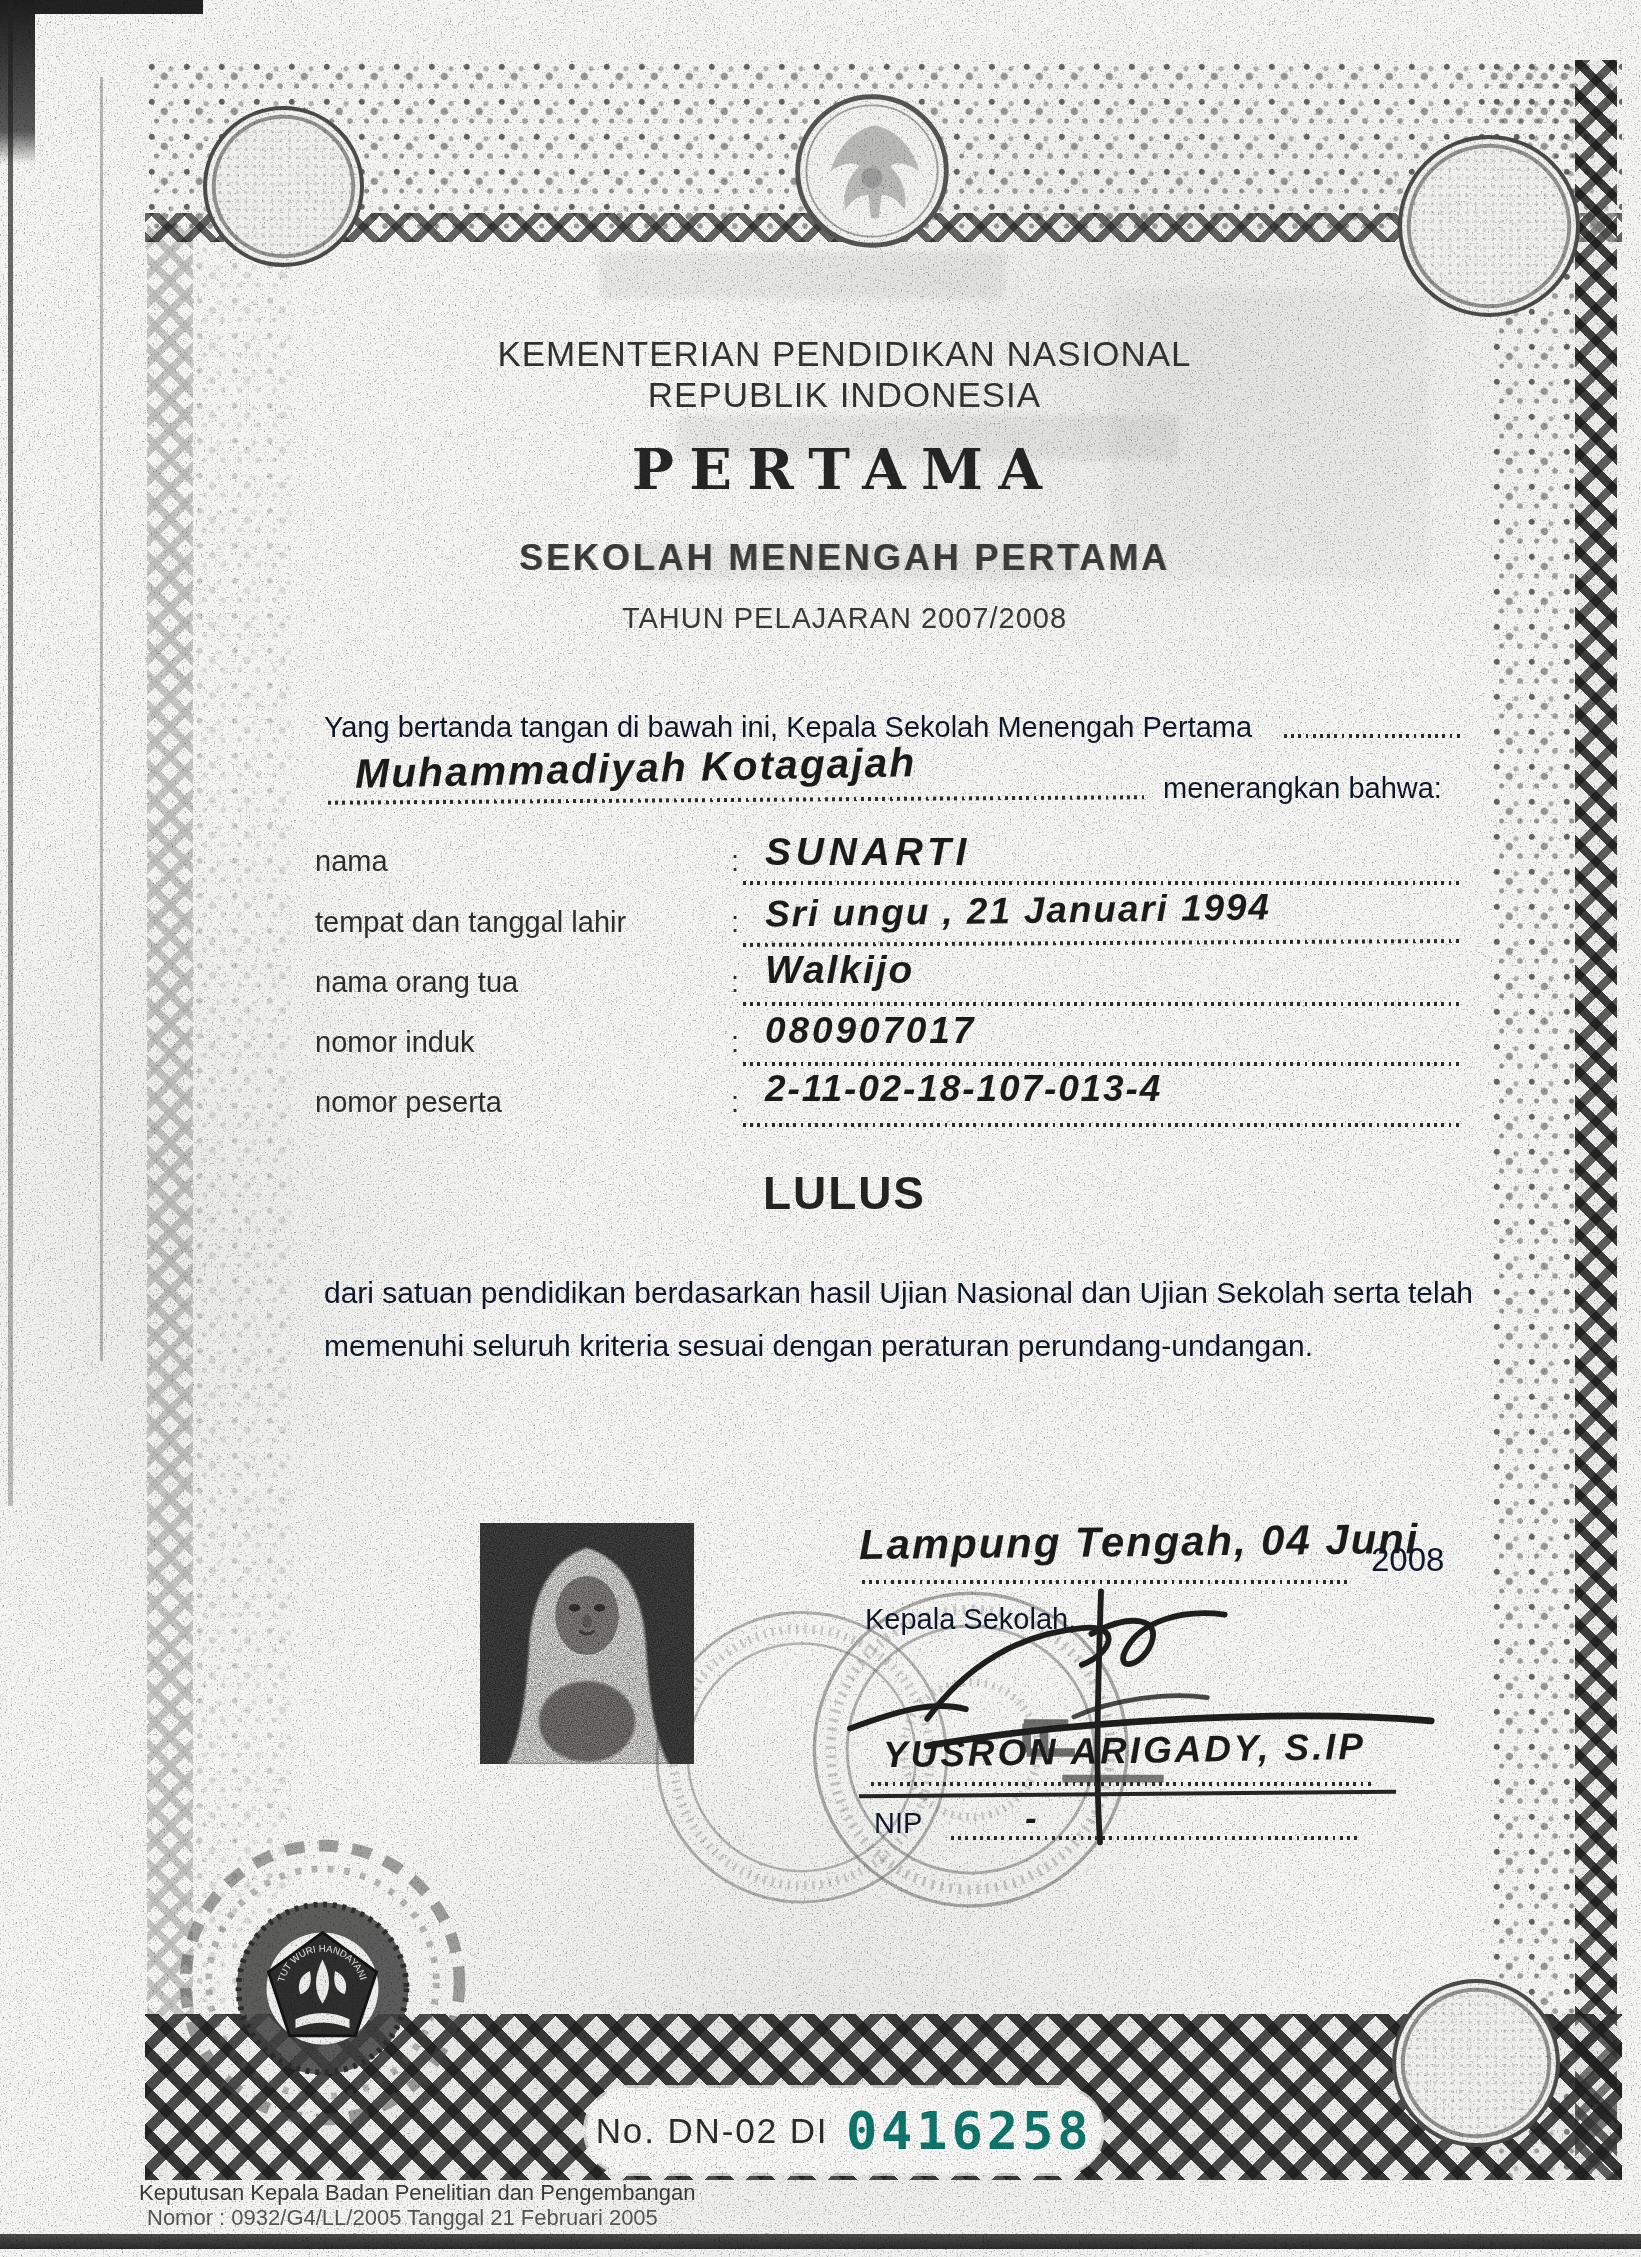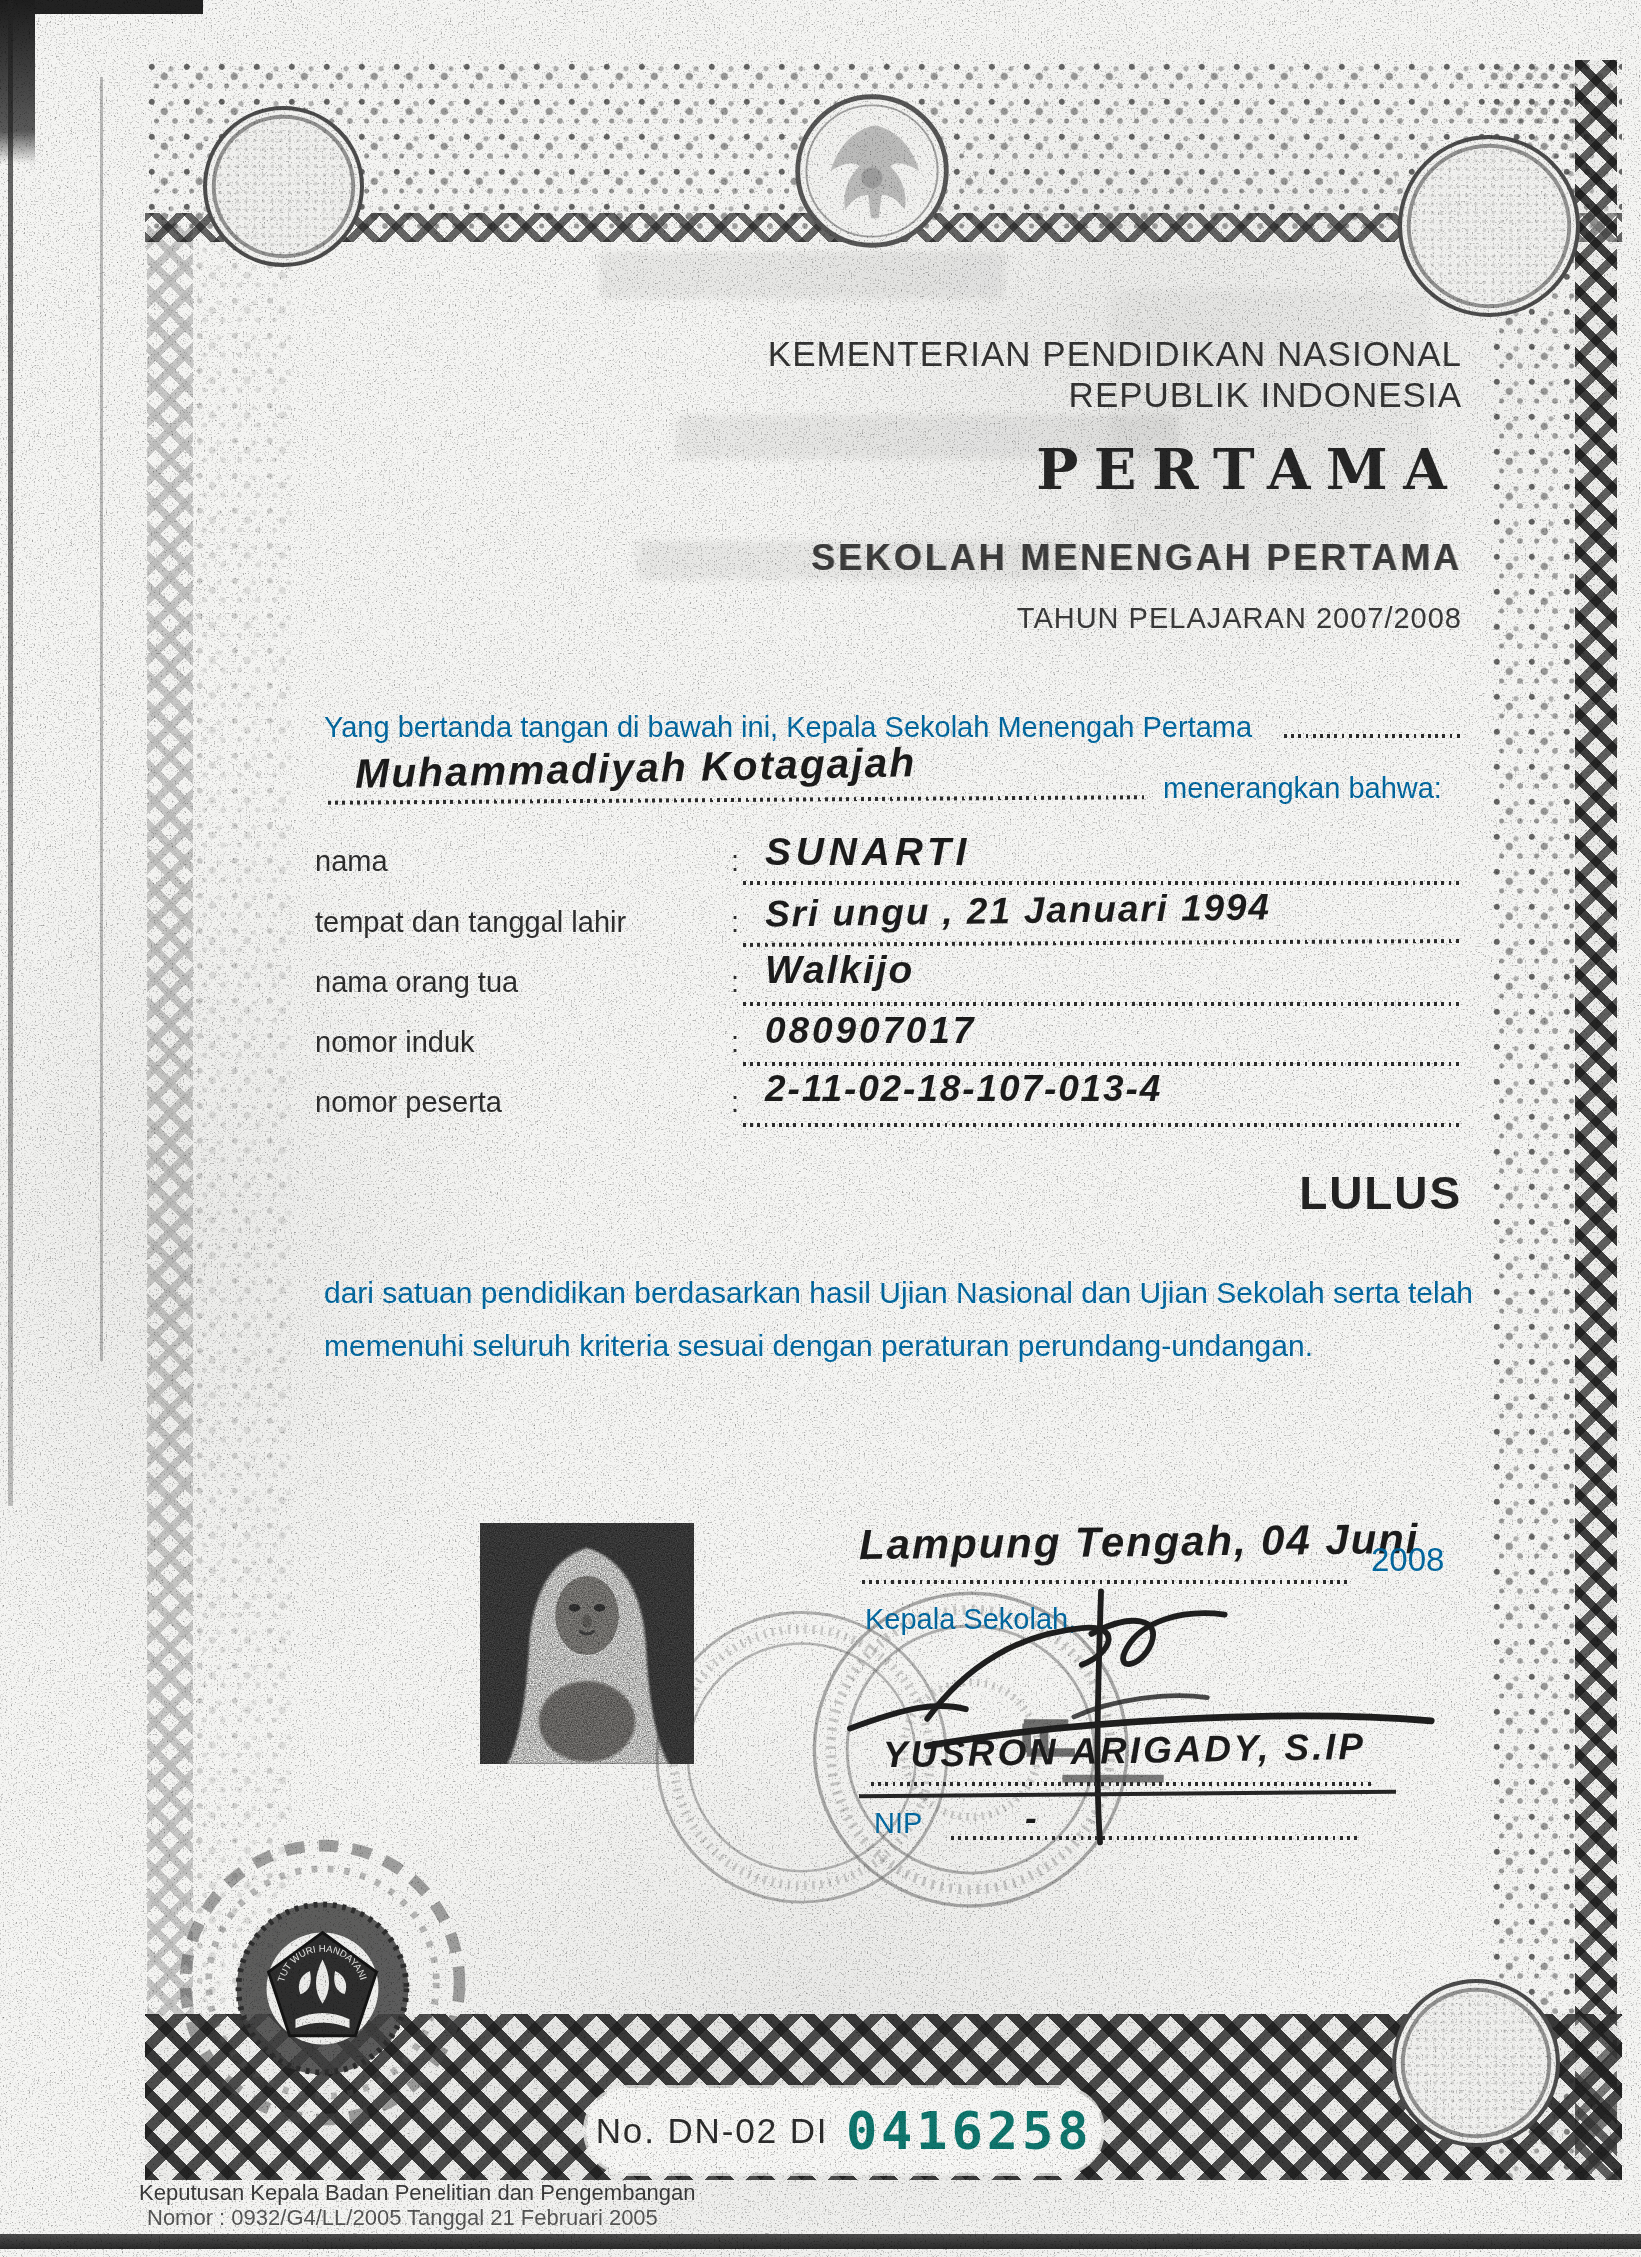--- a/index.html
+++ b/index.html
@@ -39,27 +39,27 @@
       background-size:8.7px 8.7px;}
   
   .scan-bar-topleft{left:0;top:0;width:35px;height:164px;background:linear-gradient(#1d1d1d,#5a5a5a 80%,transparent);}
   .scan-strip-top{left:0;top:0;width:203px;height:13.5px;background:#222;}
   .scan-line-left{left:7.7px;top:0;width:5.8px;height:1506px;background:linear-gradient(rgba(35,35,35,.75), rgba(35,35,35,.25));}
   .scan-line-left2{left:100px;top:77px;width:2.9px;height:1284px;background:rgba(60,60,60,.32);}
   .scan-bar-bottom{left:0;top:2234px;width:1641px;height:15.4px;background:linear-gradient(#4c4c4c,#2a2a2a);}
   .ghost{background:rgba(0,0,0,.05);filter:blur(3.9px);border-radius:5.8px;}
   .noise{position:absolute;left:0;top:0;pointer-events:none;}
   
-  .center-line{left:255px;width:1207px;text-align:right;}
+  .center-line{left:241px;width:1207px;text-align:center;}
   .t-ministry{font-size:35px;letter-spacing:1px;color:#333;}
   .t-title{font-family:"DejaVu Serif", serif;font-weight:700;font-size:56px;letter-spacing:15.4px;color:#262626;}
   .t-level{font-weight:800;font-size:36px;letter-spacing:2.9px;color:#3d3d3d;filter:blur(0.4px);
            text-shadow:1px 0 0 rgba(0,0,0,.35);}
   .t-year{font-size:29px;letter-spacing:1px;color:#3a3a3a;}
-  .t-body{font-size:29px;color:#0369a1;}
+  .t-body{font-size:29px;color:#0f172a;}
   .t-lulus{font-weight:800;font-size:46px;letter-spacing:1.9px;color:#242424;}
   .dots{height:3.9px;background-image:repeating-linear-gradient(90deg,#2c2c2c 0 2.9px, transparent 2.9px 7.2px);}
   .hand{font-family:cursive, sans-serif;font-style:italic;font-weight:700;color:#1c1c1c;letter-spacing:1.9px;}
   .label{font-size:29px;color:#2e2e2e;}
   .colon{font-size:29px;color:#2e2e2e;}
   .serialbox{left:586px;top:2088px;width:516px;height:85px;background:#f6f6f4;border-radius:42px;
       display:flex;align-items:center;justify-content:center;gap:17.4px;
       box-shadow:0 0 0 2.9px rgba(240,240,238,.8);}
   .serial-code{font-size:35px;letter-spacing:1.9px;color:#2c2c2c;}
   .serial-num{font-family:"DejaVu Sans Mono", monospace;font-weight:700;font-size:52px;letter-spacing:3.9px;color:#0f766e;}

